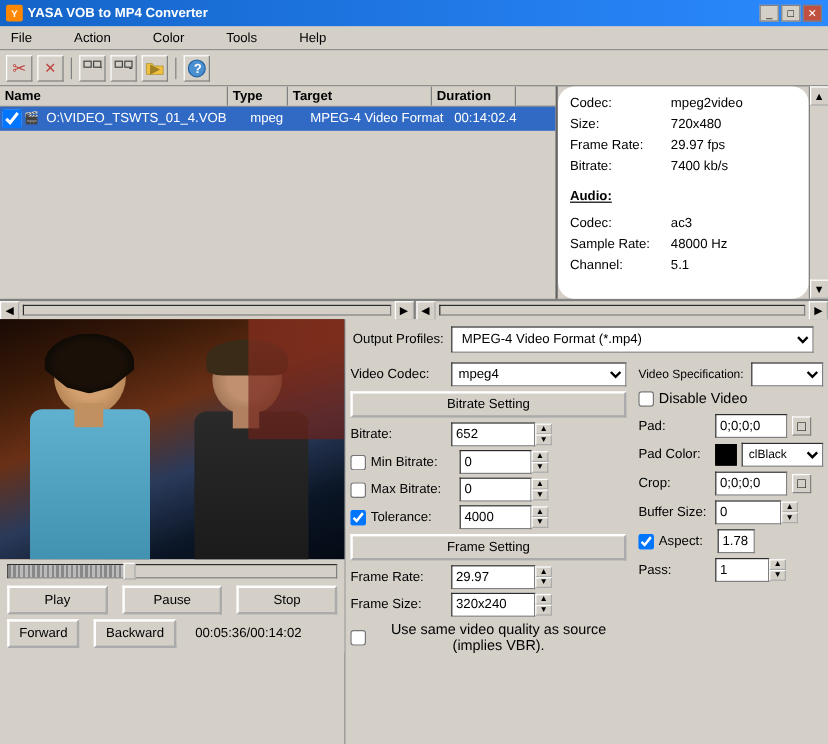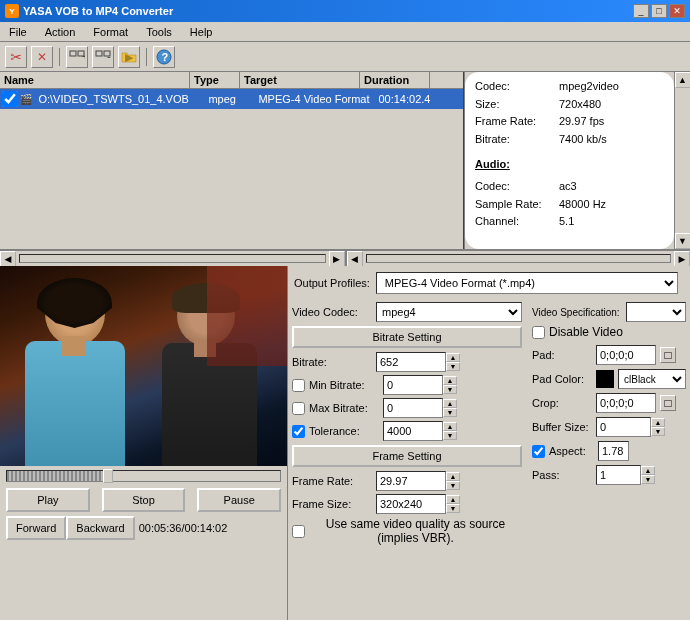--- a/index.html
+++ b/index.html
@@ -14,21 +14,21 @@
       align-items: center;
       justify-content: space-between;
       height: 22px;
     }
     .title-bar-left { display: flex; align-items: center; gap: 4px; font-size: 11px; font-weight: bold; }
     .title-bar-icon { width: 14px; height: 14px; background: #ff8800; border-radius: 2px; display: flex; align-items: center; justify-content: center; font-size: 8px; color: white; }
     .title-bar-buttons { display: flex; gap: 2px; }
     .title-btn { width: 16px; height: 14px; background: #d4d0c8; border: 1px solid #808080; font-size: 9px; display: flex; align-items: center; justify-content: center; cursor: pointer; color: #000; }
 
     
-    .menu-bar { background: #d4d0c8; padding: 2px 5px; display: flex; gap: 10px; border-bottom: 1px solid #808080; height: 20px; align-items: center; }
+    .menu-bar { background: #d4d0c8; padding: 2px 5px; display: flex; gap: 27px; border-bottom: 1px solid #808080; height: 20px; align-items: center; }
     .menu-item { padding: 2px 4px; cursor: pointer; font-size: 11px; }
 
     
     .toolbar { background: #d4d0c8; padding: 3px 5px; display: flex; gap: 4px; border-bottom: 1px solid #808080; height: 30px; align-items: center; }
     .tool-btn { width: 22px; height: 22px; background: #d4d0c8; border: 1px solid #808080; border-top-color: #fff; border-left-color: #fff; display: flex; align-items: center; justify-content: center; cursor: pointer; font-size: 12px; }
     .tool-sep { width: 1px; height: 18px; background: #808080; margin: 0 2px; }
 
     
     .main-area { display: flex; height: 178px; border-bottom: 1px solid #808080; }
 
@@ -69,21 +69,21 @@
     
     .video-scene { width: 100%; height: 200px; background: linear-gradient(135deg, #2a1a0a 0%, #4a2a10 30%, #8a4a20 50%, #1a2a4a 70%, #0a1a2a 100%); position: relative; overflow: hidden; }
 
     .seek-bar-area { padding: 4px 6px 2px; background: #d4d0c8; }
     .seek-bar { width: 100%; height: 12px; background: #d4d0c8; border: 1px inset #808080; position: relative; cursor: pointer; }
     .seek-fill { position: absolute; left: 0; top: 0; height: 100%; width: 35%; background: repeating-linear-gradient(90deg, #888 0px, #888 2px, #bbb 2px, #bbb 4px); }
     .seek-thumb { position: absolute; top: -2px; left: 35%; width: 10px; height: 14px; background: #d4d0c8; border: 1px outset #fff; cursor: pointer; }
 
     .playback-controls { display: flex; gap: 12px; padding: 4px 6px; background: #d4d0c8; }
     .ctrl-btn { flex: 1; height: 24px; background: #d4d0c8; border: 2px outset #fff; cursor: pointer; font-size: 11px; display: flex; align-items: center; justify-content: center; }
-    .nav-controls { display: flex; gap: 0; padding: 0 6px 4px; background: #d4d0c8; align-items: center; }
+    .nav-controls { display: flex; gap: 12px; padding: 0 6px 4px; background: #d4d0c8; align-items: center; }
     .nav-btn { height: 24px; padding: 0 8px; background: #d4d0c8; border: 2px outset #fff; cursor: pointer; font-size: 11px; display: flex; align-items: center; justify-content: center; }
     .time-display { font-size: 11px; color: #000; padding: 0 4px; }
 
     
     .settings-panel { flex: 1; background: #d4d0c8; padding: 4px; overflow-y: auto; }
 
     .profile-row { display: flex; align-items: center; gap: 6px; margin-bottom: 6px; padding: 2px; }
     .profile-label { font-size: 11px; white-space: nowrap; }
     .profile-select { flex: 1; height: 22px; background: white; border: 1px inset #808080; padding: 1px 4px; }
 
@@ -137,21 +137,21 @@
   <div class="title-bar-buttons">
     <div class="title-btn">_</div>
     <div class="title-btn">□</div>
     <div class="title-btn" style="background:#c05040; color:white;">✕</div>
   </div>
 </div>
 
 <div class="menu-bar">
   <span class="menu-item">File</span>
   <span class="menu-item">Action</span>
-  <span class="menu-item">Format</span>
+  <span class="menu-item">Color</span>
   <span class="menu-item">Tools</span>
   <span class="menu-item">Help</span>
 </div>
 
 <div class="toolbar">
   <div class="tool-btn" style="color:#c04040; font-size:14px;">✂</div>
   <div class="tool-btn" style="color:#c04040;">✕</div>
   <div class="tool-sep"></div>
   <div class="tool-btn">
     <svg width="16" height="14" viewBox="0 0 16 14">
@@ -301,22 +301,22 @@
 
     <div class="seek-bar-area">
       <div class="seek-bar">
         <div class="seek-fill"></div>
         <div class="seek-thumb"></div>
       </div>
     </div>
 
     <div class="playback-controls">
       <button class="ctrl-btn">Play</button>
+      <button class="ctrl-btn">Pause</button>
       <button class="ctrl-btn">Stop</button>
-      <button class="ctrl-btn">Pause</button>
     </div>
     <div class="nav-controls">
       <button class="nav-btn">Forward</button>
       <button class="nav-btn">Backward</button>
       <span class="time-display">00:05:36/00:14:02</span>
     </div>
   </div>
 
   <div class="settings-panel">
 

